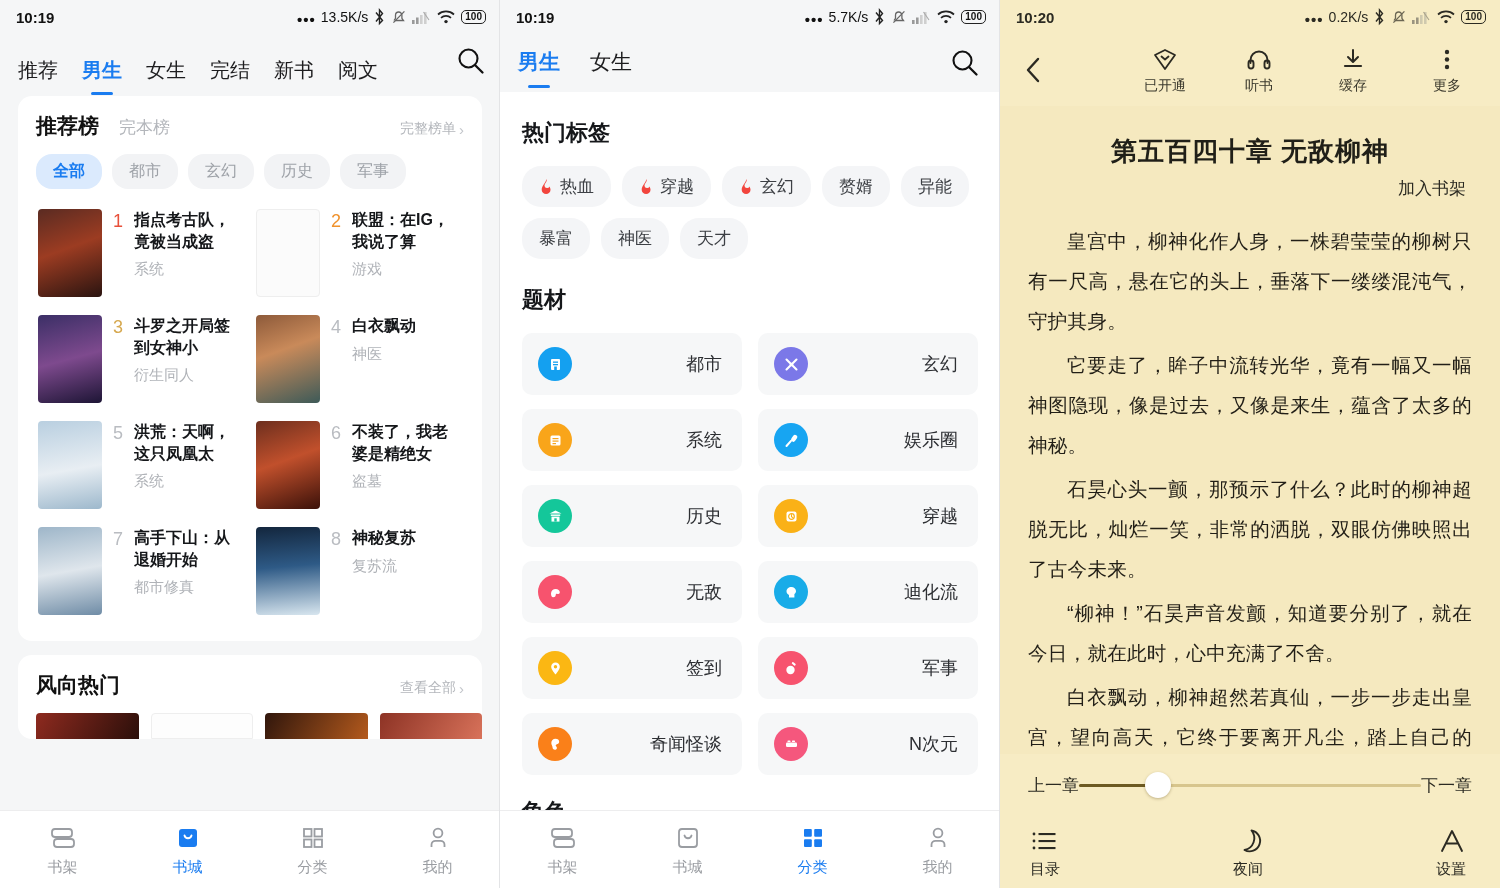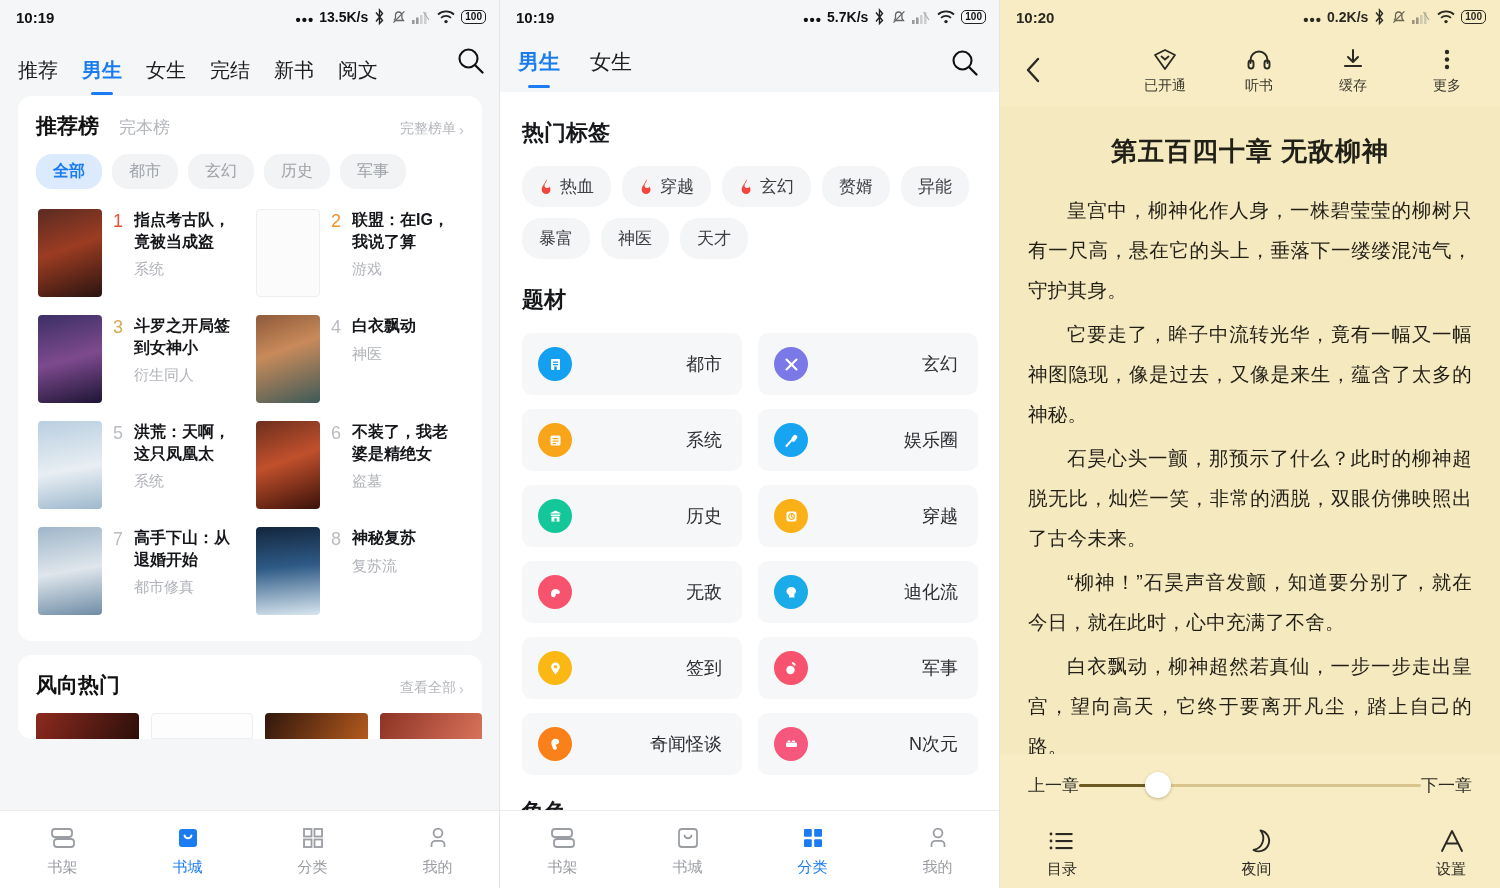--- a/index.html
+++ b/index.html
@@ -15,21 +15,21 @@
   .divider-v { position: absolute; top: 0; right: 0; width: 1px; height: 888px; background: #e3e4e6; z-index: 40; }
 
   
   .statusbar {
     height: 34px; display: flex; align-items: center;
     justify-content: space-between; padding: 0 14px 0 16px;
     font-size: 15px; font-weight: bold; color: #111;
   }
   .sb-right { display: flex; align-items: center; gap: 5px; }
   .sb-dots { letter-spacing: 1px; font-size: 15px; line-height: 1; position: relative; top: 2px; }
-  .sb-speed { font-size: 14px; font-weight: bold; text-align: right; }
+  .sb-speed { font-size: 14px; font-weight: normal; text-align: right; }
   .sb-ic { display: inline-flex; align-items: center; }
   .batt {
     border: 1.6px solid #222; border-radius: 5px; padding: 0px 3px;
     font-size: 10px; font-weight: bold; line-height: 12px; letter-spacing: 0;
   }
   .panel-3 .statusbar { color: #2b2a22; }
   .panel-3 .batt { border-color: #2b2a22; }
 
   
   .p1-tabs {
@@ -178,21 +178,21 @@
   .rd-fill { position: absolute; left: 0; top: 0; height: 3px; background: #6d5a22; border-radius: 2px; }
   .rd-knob {
     position: absolute; top: 50%; width: 26px; height: 26px; border-radius: 50%;
     background: #fff; transform: translate(-50%, -50%);
     box-shadow: 0 1px 3px rgba(90,70,20,.35);
   }
   .rd-tools { display: flex; align-items: center; height: 72px; }
   .rd-tool { flex: 1; display: flex; flex-direction: column; align-items: center; gap: 3px; }
   .rd-tool-ic { height: 32px; display: flex; align-items: center; justify-content: center; }
   .rd-tool-lb { font-size: 15px; color: #2b2a22; }
-  .rd-tool:first-child { align-items: flex-start; padding-left: 47px; }
+  .rd-tool:first-child { align-items: flex-start; padding-left: 30px; }
   .rd-tool:last-child { align-items: flex-end; padding-right: 34px; }
 </style>
 </head>
 <body>
 
 <div class="screens">
 
   <div class="panel panel-1">
     <div class="divider-v"></div>
 
@@ -721,20 +721,21 @@
                 <circle cx="14" cy="20" r="2.2" fill="#2b2a22"></circle>
               </svg>
           </span>
           <span class="rd-act-lb">更多</span>
         </div>
       </div>
     </div>
 
     <div class="rd-page">
       <div class="rd-chapter">第五百四十章 无敌柳神</div>
+      <div class="rd-addshelf">加入书架</div>
       <div class="rd-text">
         <p class="rd-p">皇宫中，柳神化作人身，一株碧莹莹的柳树只有一尺高，悬在它的头上，垂落下一缕缕混沌气，守护其身。</p>
         <p class="rd-p">它要走了，眸子中流转光华，竟有一幅又一幅神图隐现，像是过去，又像是来生，蕴含了太多的神秘。</p>
         <p class="rd-p">石昊心头一颤，那预示了什么？此时的柳神超脱无比，灿烂一笑，非常的洒脱，双眼仿佛映照出了古今未来。</p>
         <p class="rd-p">“柳神！”石昊声音发颤，知道要分别了，就在今日，就在此时，心中充满了不舍。</p>
         <p class="rd-p">白衣飘动，柳神超然若真仙，一步一步走出皇宫，望向高天，它终于要离开凡尘，踏上自己的路。</p>
       </div>
     </div>
 
     <div class="rd-bottom">

